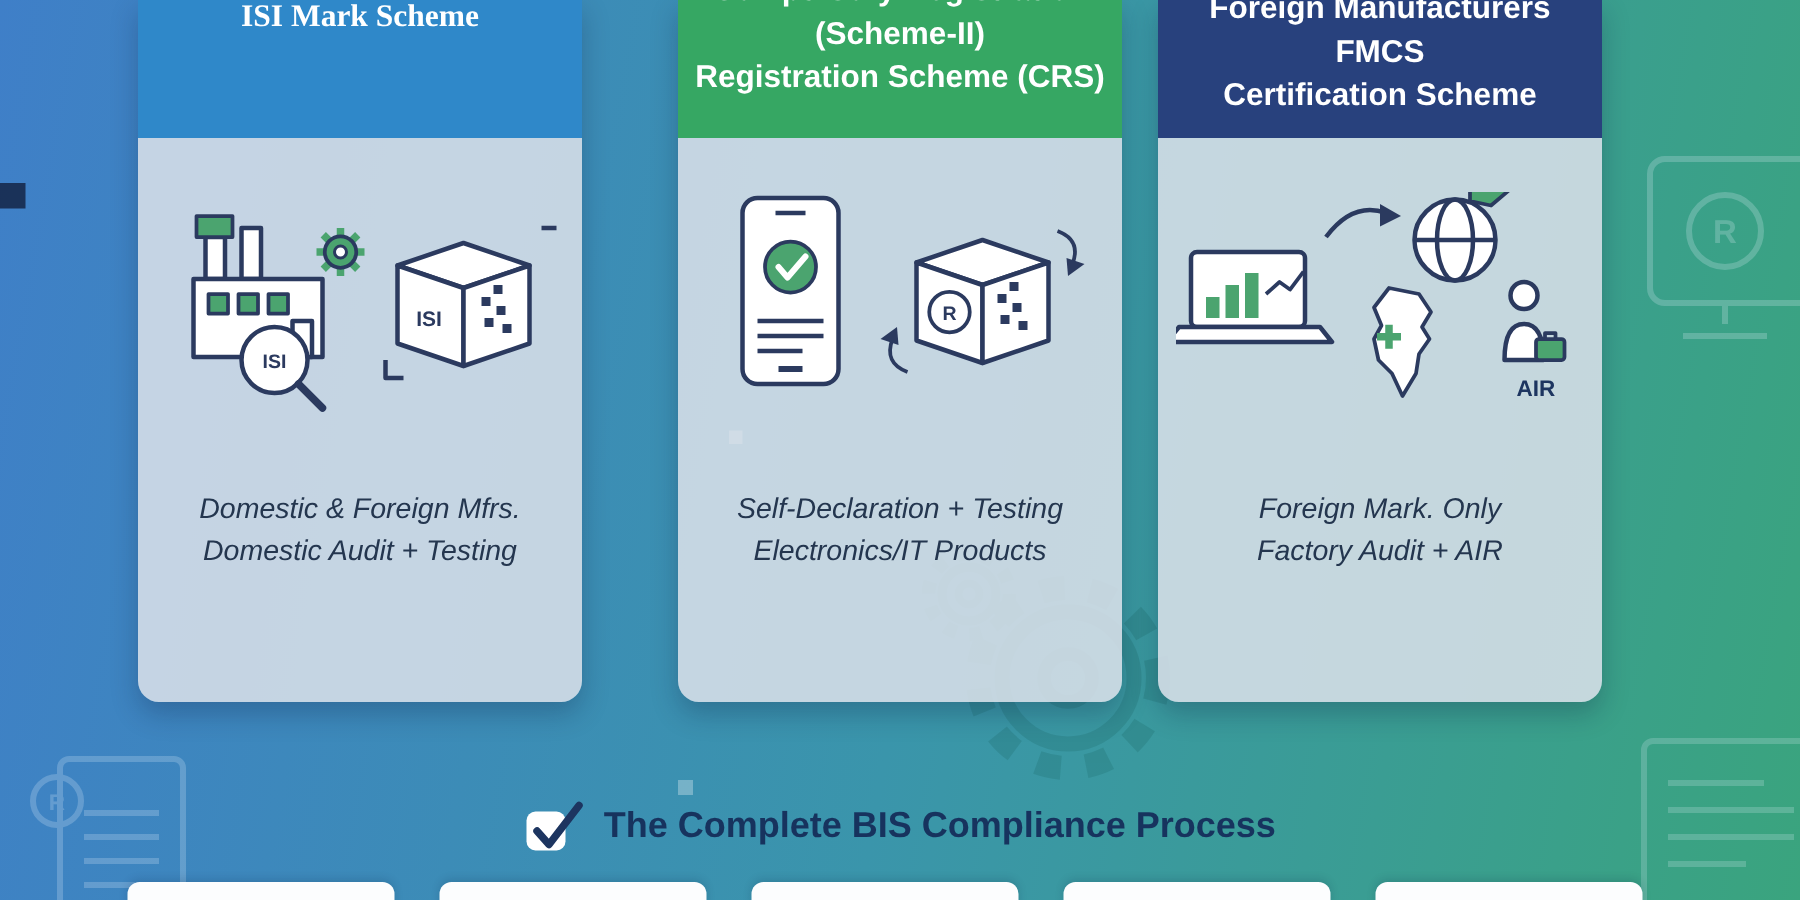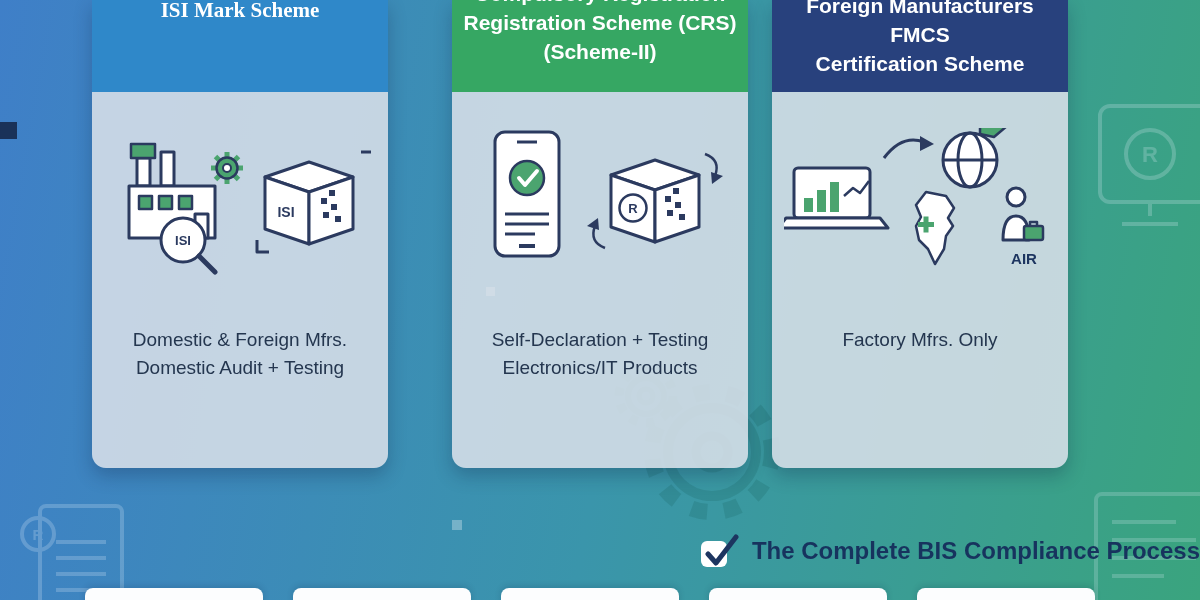--- a/index.html
+++ b/index.html
@@ -28,25 +28,25 @@
   .hdr-pad-2 { margin-top:-21px; }
   .hdr-pad-3 { margin-top:-9px; }
   .tl { display:block; }
 
   .icon-wrap { position:absolute; top:128px; left:0; width:100%; display:flex; justify-content:center; }
 
   .caption {
     position:absolute; top:326px; left:0; width:100%;
     text-align:center; font-size:19px; line-height:28px; color:#24364f;
   }
-  .cl { display:block; }
+  .cl { display:block;font-style:italic; }
 
   .process-heading {
     position:absolute; top:533px; left:0; width:100%;
-    display:flex; justify-content:flex-end; align-items:center; gap:13px;
+    display:flex; justify-content:center; align-items:center; gap:13px;
     color:#17335e; font-size:24px; font-weight:bold;
   }
 
   .step-box {
     position:absolute; top:588px; width:178px; height:18px;
     background:#fcfdfe; border-radius:8px 8px 0 0;
     box-shadow:0 -2px 6px rgba(10,25,60,0.15);
   }
   .sb-1{left:85px;} .sb-2{left:293px;} .sb-3{left:501px;} .sb-4{left:709px;} .sb-5{left:917px;}
 </style>
@@ -153,22 +153,22 @@
     <div class="caption">
       <span class="cl">Domestic &amp; Foreign Mfrs.</span>
       <span class="cl">Domestic Audit + Testing</span>
     </div>
   </div>
 
   <div class="card card-2">
     <div class="card-header" style="background: rgb(54, 167, 99);">
       <div class="hdr-pad-2">
         <span class="tl">Compulsory Registration</span>
+        <span class="tl">(Scheme-II)</span>
         <span class="tl">Registration Scheme (CRS)</span>
-        <span class="tl">(Scheme-II)</span>
       </div>
     </div>
     <div class="icon-wrap">
       <svg width="262" height="178" viewBox="0 0 262 178">
         <g stroke="#2b3a5f" stroke-width="3" fill="#ffffff" stroke-linejoin="round">
 
           <g transform="translate(26,4)">
             <rect x="0" y="0" width="64" height="124" rx="10"></rect>
             <line x1="22" y1="10" x2="42" y2="10"></line>
             <circle cx="32" cy="46" r="17" fill="#4ba46f" stroke-width="2.5"></circle>
@@ -255,21 +255,22 @@
             <circle cx="14" cy="9" r="9"></circle>
             <path d="M1 52 Q1 28 14 28 Q27 28 27 52 Z"></path>
             <path d="M28 38 v-4 h7 v4" fill="none" stroke-width="2.5"></path>
             <rect x="22" y="38" width="19" height="14" rx="2" fill="#4ba46f" stroke-width="2.5"></rect>
           </g>
           <text x="240" y="136" font-size="15" font-weight="bold" fill="#1d3560" stroke="none" text-anchor="middle">AIR</text>
         </g>
       </svg>
     </div>
     <div class="caption">
-      <span class="cl">Factory Mfrs. Only</span>
+      <span class="cl">Foreign Mark. Only</span>
+      <span class="cl">Factory Audit + AIR</span>
     </div>
   </div>
 
   <div class="process-heading">
     <svg width="40" height="36" viewBox="0 0 40 36">
       <rect x="2" y="8" width="26" height="26" rx="6" fill="#ffffff"></rect>
       <path d="M9 21 l8 9 L37 4" fill="none" stroke="#1d3560" stroke-width="5" stroke-linecap="round" stroke-linejoin="round"></path>
     </svg>
     <span>The Complete BIS Compliance Process</span>
   </div>

